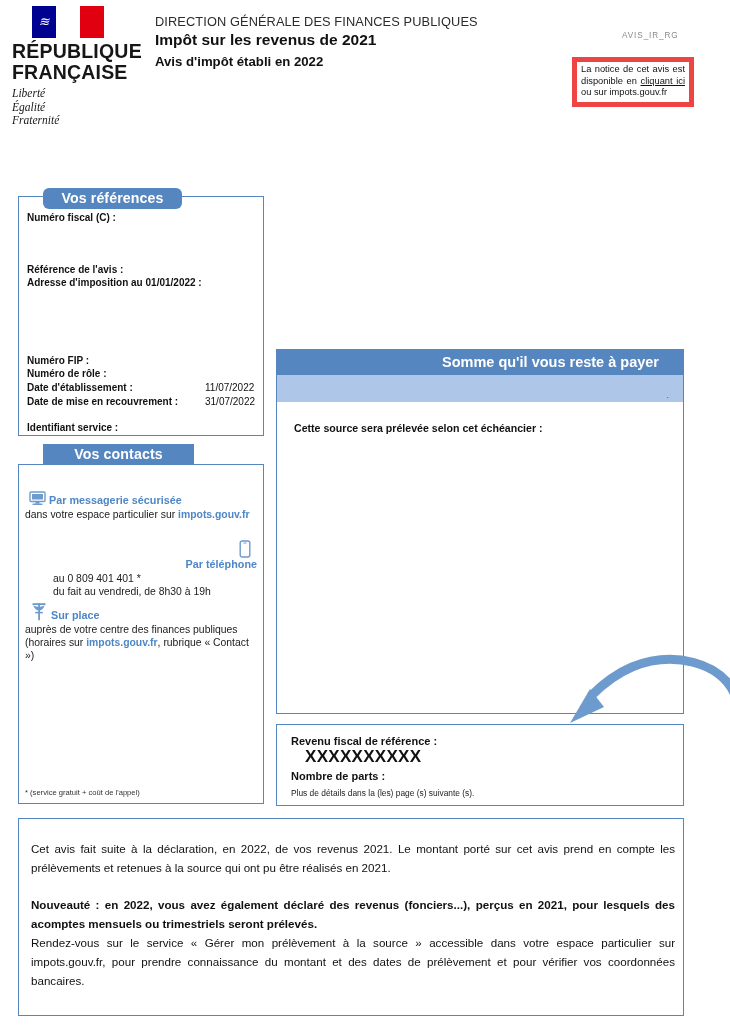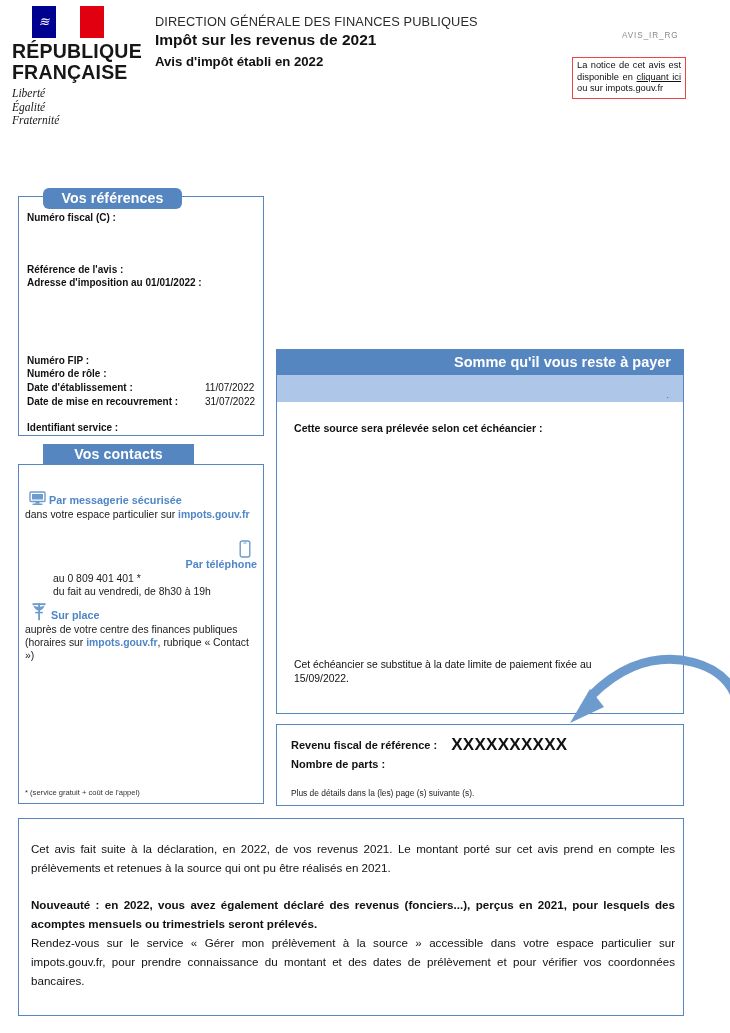--- a/index.html
+++ b/index.html
@@ -95,21 +95,21 @@
     position: absolute;
     left: 622px; top: 31px;
     font-size: 8.2px;
     letter-spacing: 0.9px;
     color: #8a8a8a;
   }
   #notice-box {
     position: absolute;
     left: 572px; top: 57px;
     width: 104px;
-    border: 1px solid #ef4444;
+    border: 5px solid #ef4444;
     padding: 2px 4px 3px 4px;
     font-size: 9.3px;
     line-height: 11.6px;
     color: #111111;
     text-align: justify;
     text-align-last: left;
   }
   #notice-box .lnk { text-decoration: underline; }
 
   
@@ -213,21 +213,21 @@
   #somme-header {
     position: absolute;
     left: 0; top: 0;
     width: 100%; height: 25px;
     background: #5586C0;
     color: #ffffff;
     font-weight: bold;
     font-size: 14.5px;
     line-height: 25px;
     text-align: right;
-    padding-right: 12px;
+    padding-right: 24px;
     box-sizing: border-box;
   }
   #somme-amountband {
     position: absolute;
     left: 0; top: 25px;
     width: 100%; height: 27px;
     background: #AEC6E8;
     box-sizing: border-box;
   }
   #somme-amount {
@@ -251,24 +251,25 @@
     line-height: 14px;
     color: #111111;
   }
 
   #panel-rfr {
     left: 276px; top: 724px;
     width: 408px; height: 82px;
   }
   .rfr-row {
     display: flex;
-    align-items: center;
+    align-items: flex-start;
     font-size: 11px;
     font-weight: bold;
     color: #111111;
+    flex-direction: column;
   }
   #rfr-block {
     position: absolute;
     left: 14px; top: 10px;
   }
   #rfr-value {
     font-size: 17px;
     font-weight: bold;
     letter-spacing: 0.3px;
     margin-left: 14px;
@@ -416,21 +417,20 @@
   <div id="contact-footnote">* (service gratuit + coût de l'appel)</div>
 </div>
 <div class="panel-tab" id="tab-contacts">Vos contacts</div>
 
 <div class="panel" id="panel-somme">
   <div id="somme-header">Somme qu'il vous reste à payer</div>
   <div id="somme-amountband">
     <div id="somme-amount">.</div>
   </div>
   <div id="somme-echeancier">Cette source sera prélevée selon cet échéancier :</div>
-  <div id="somme-substitue">Cet échéancier se substitue à la date limite de paiement fixée au 15/09/2022.</div>
 </div>
 
 <div class="panel" id="panel-rfr">
   <div id="rfr-block">
     <div class="rfr-row">
       <span>Revenu fiscal de référence :</span>
       <span id="rfr-value">XXXXXXXXXX</span>
     </div>
     <div class="rfr-row" id="rfr-row2">
       <span>Nombre de parts :</span>

